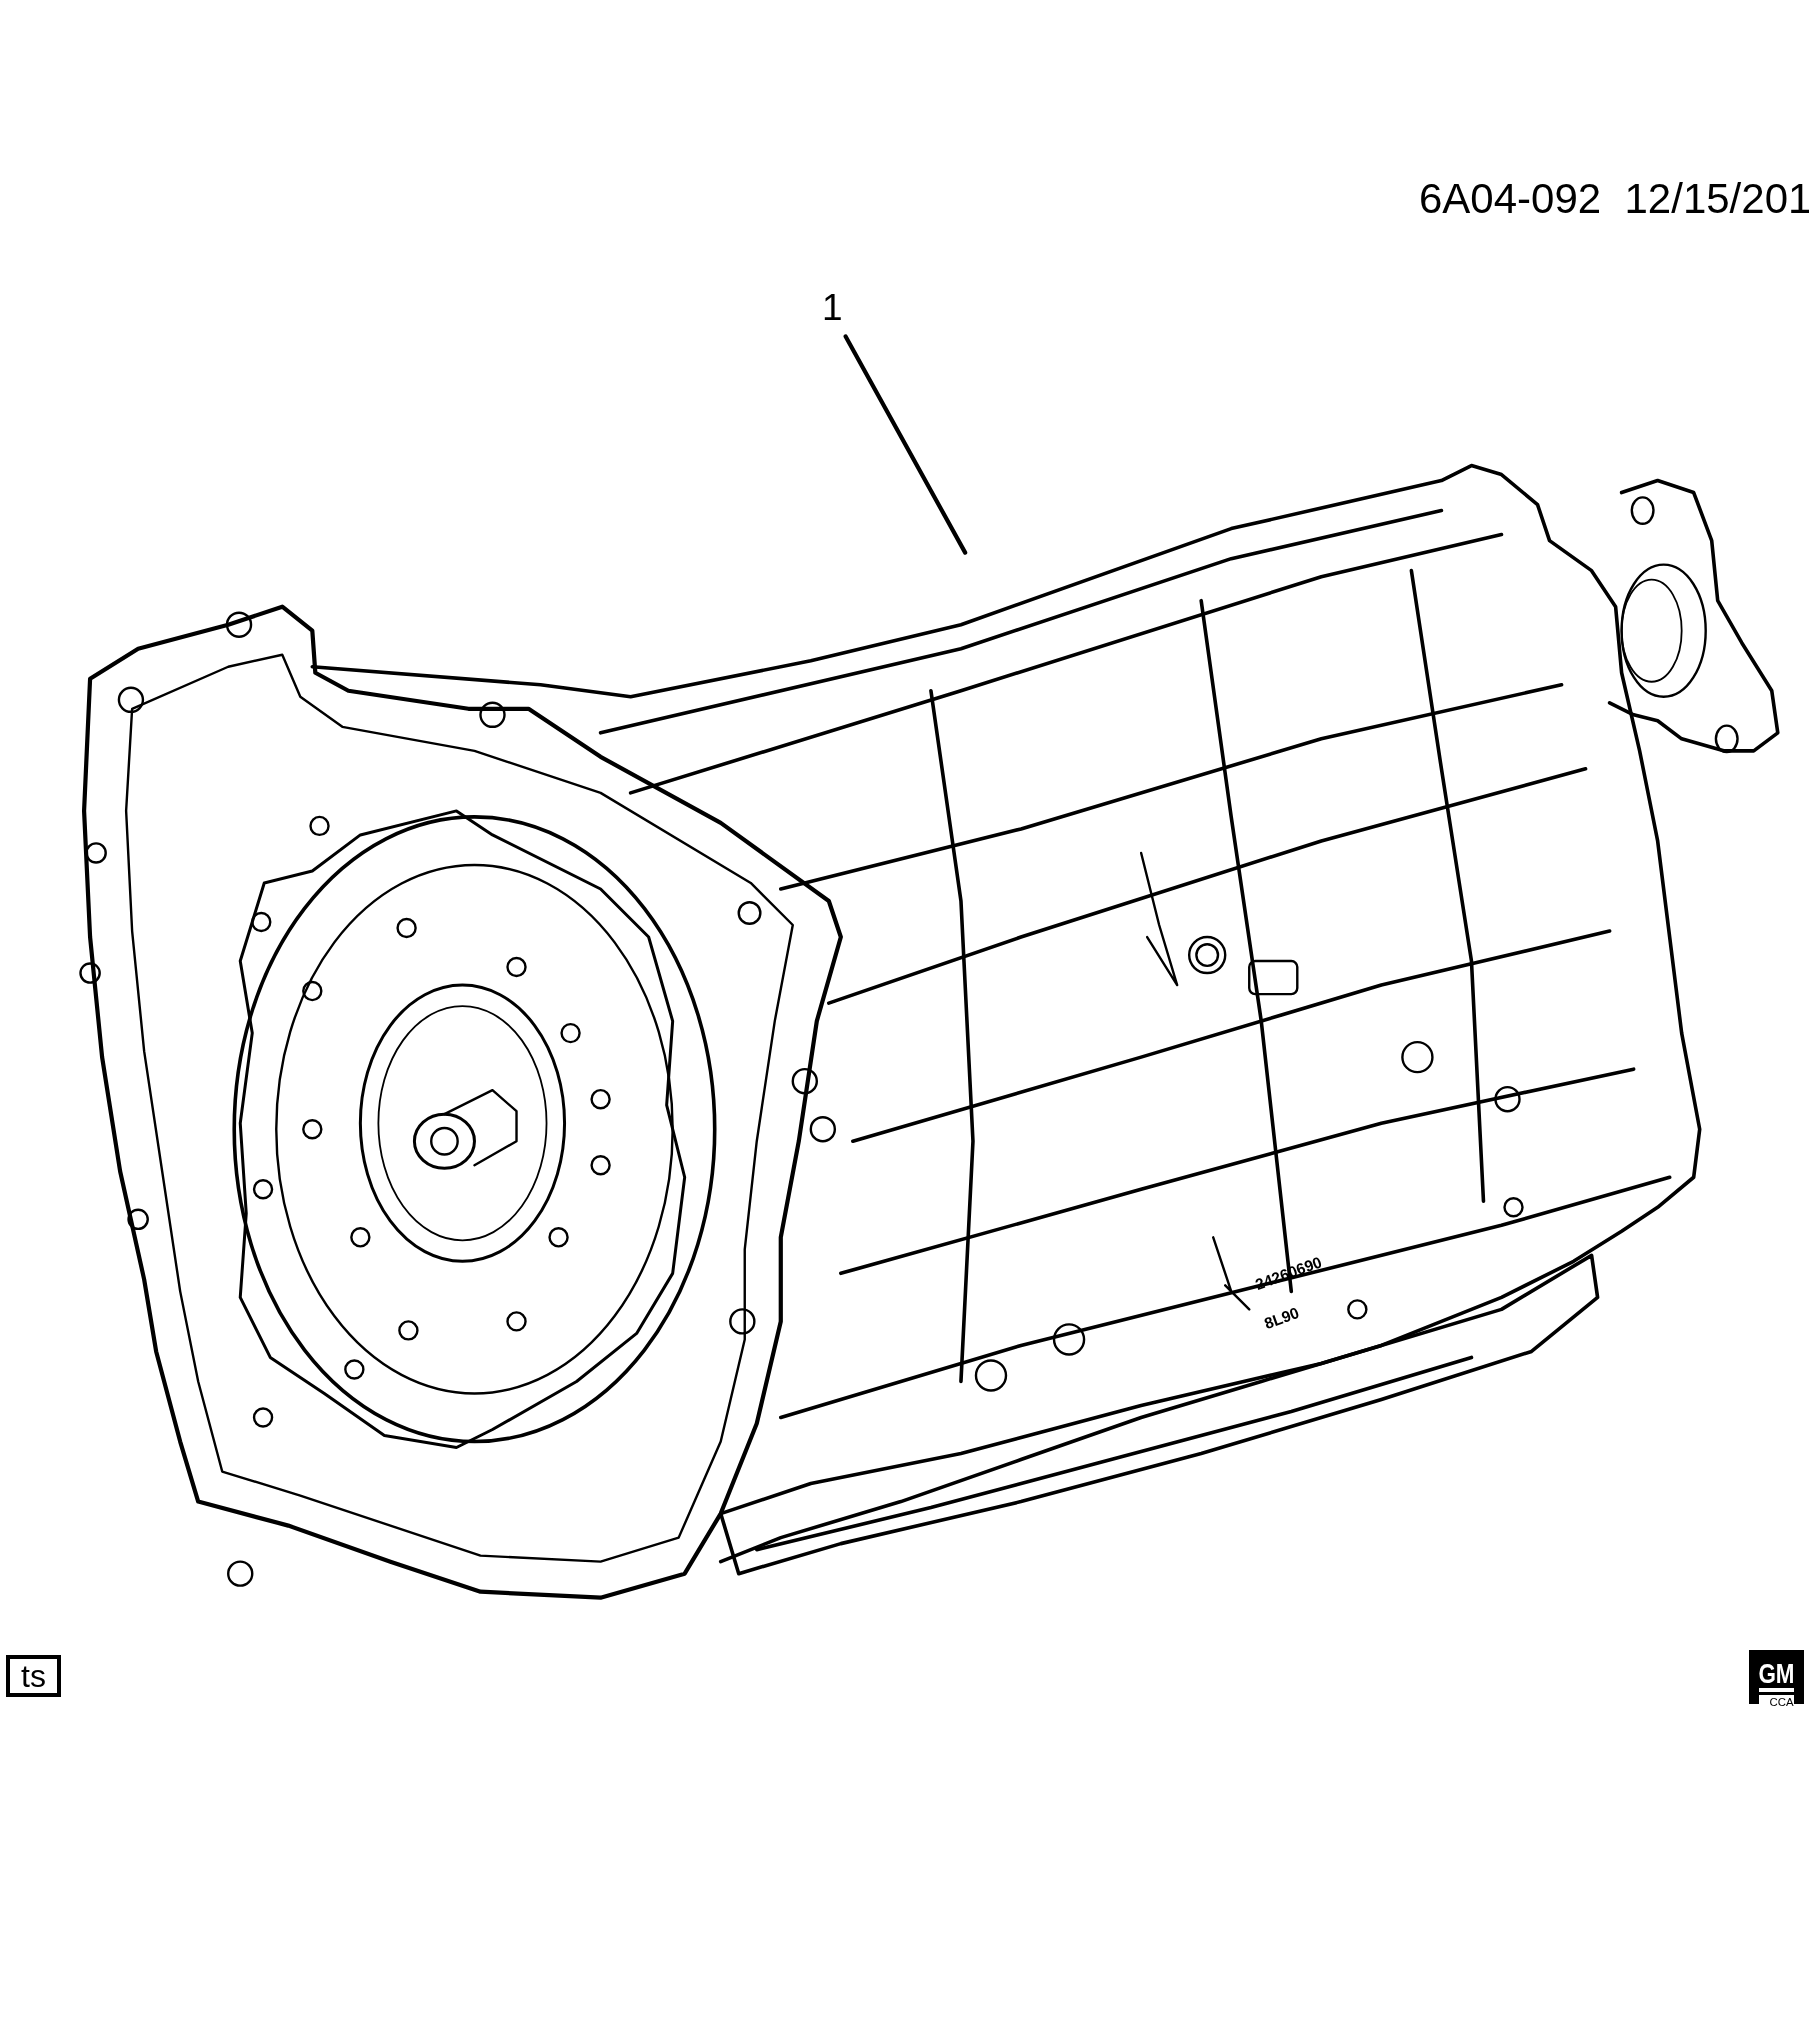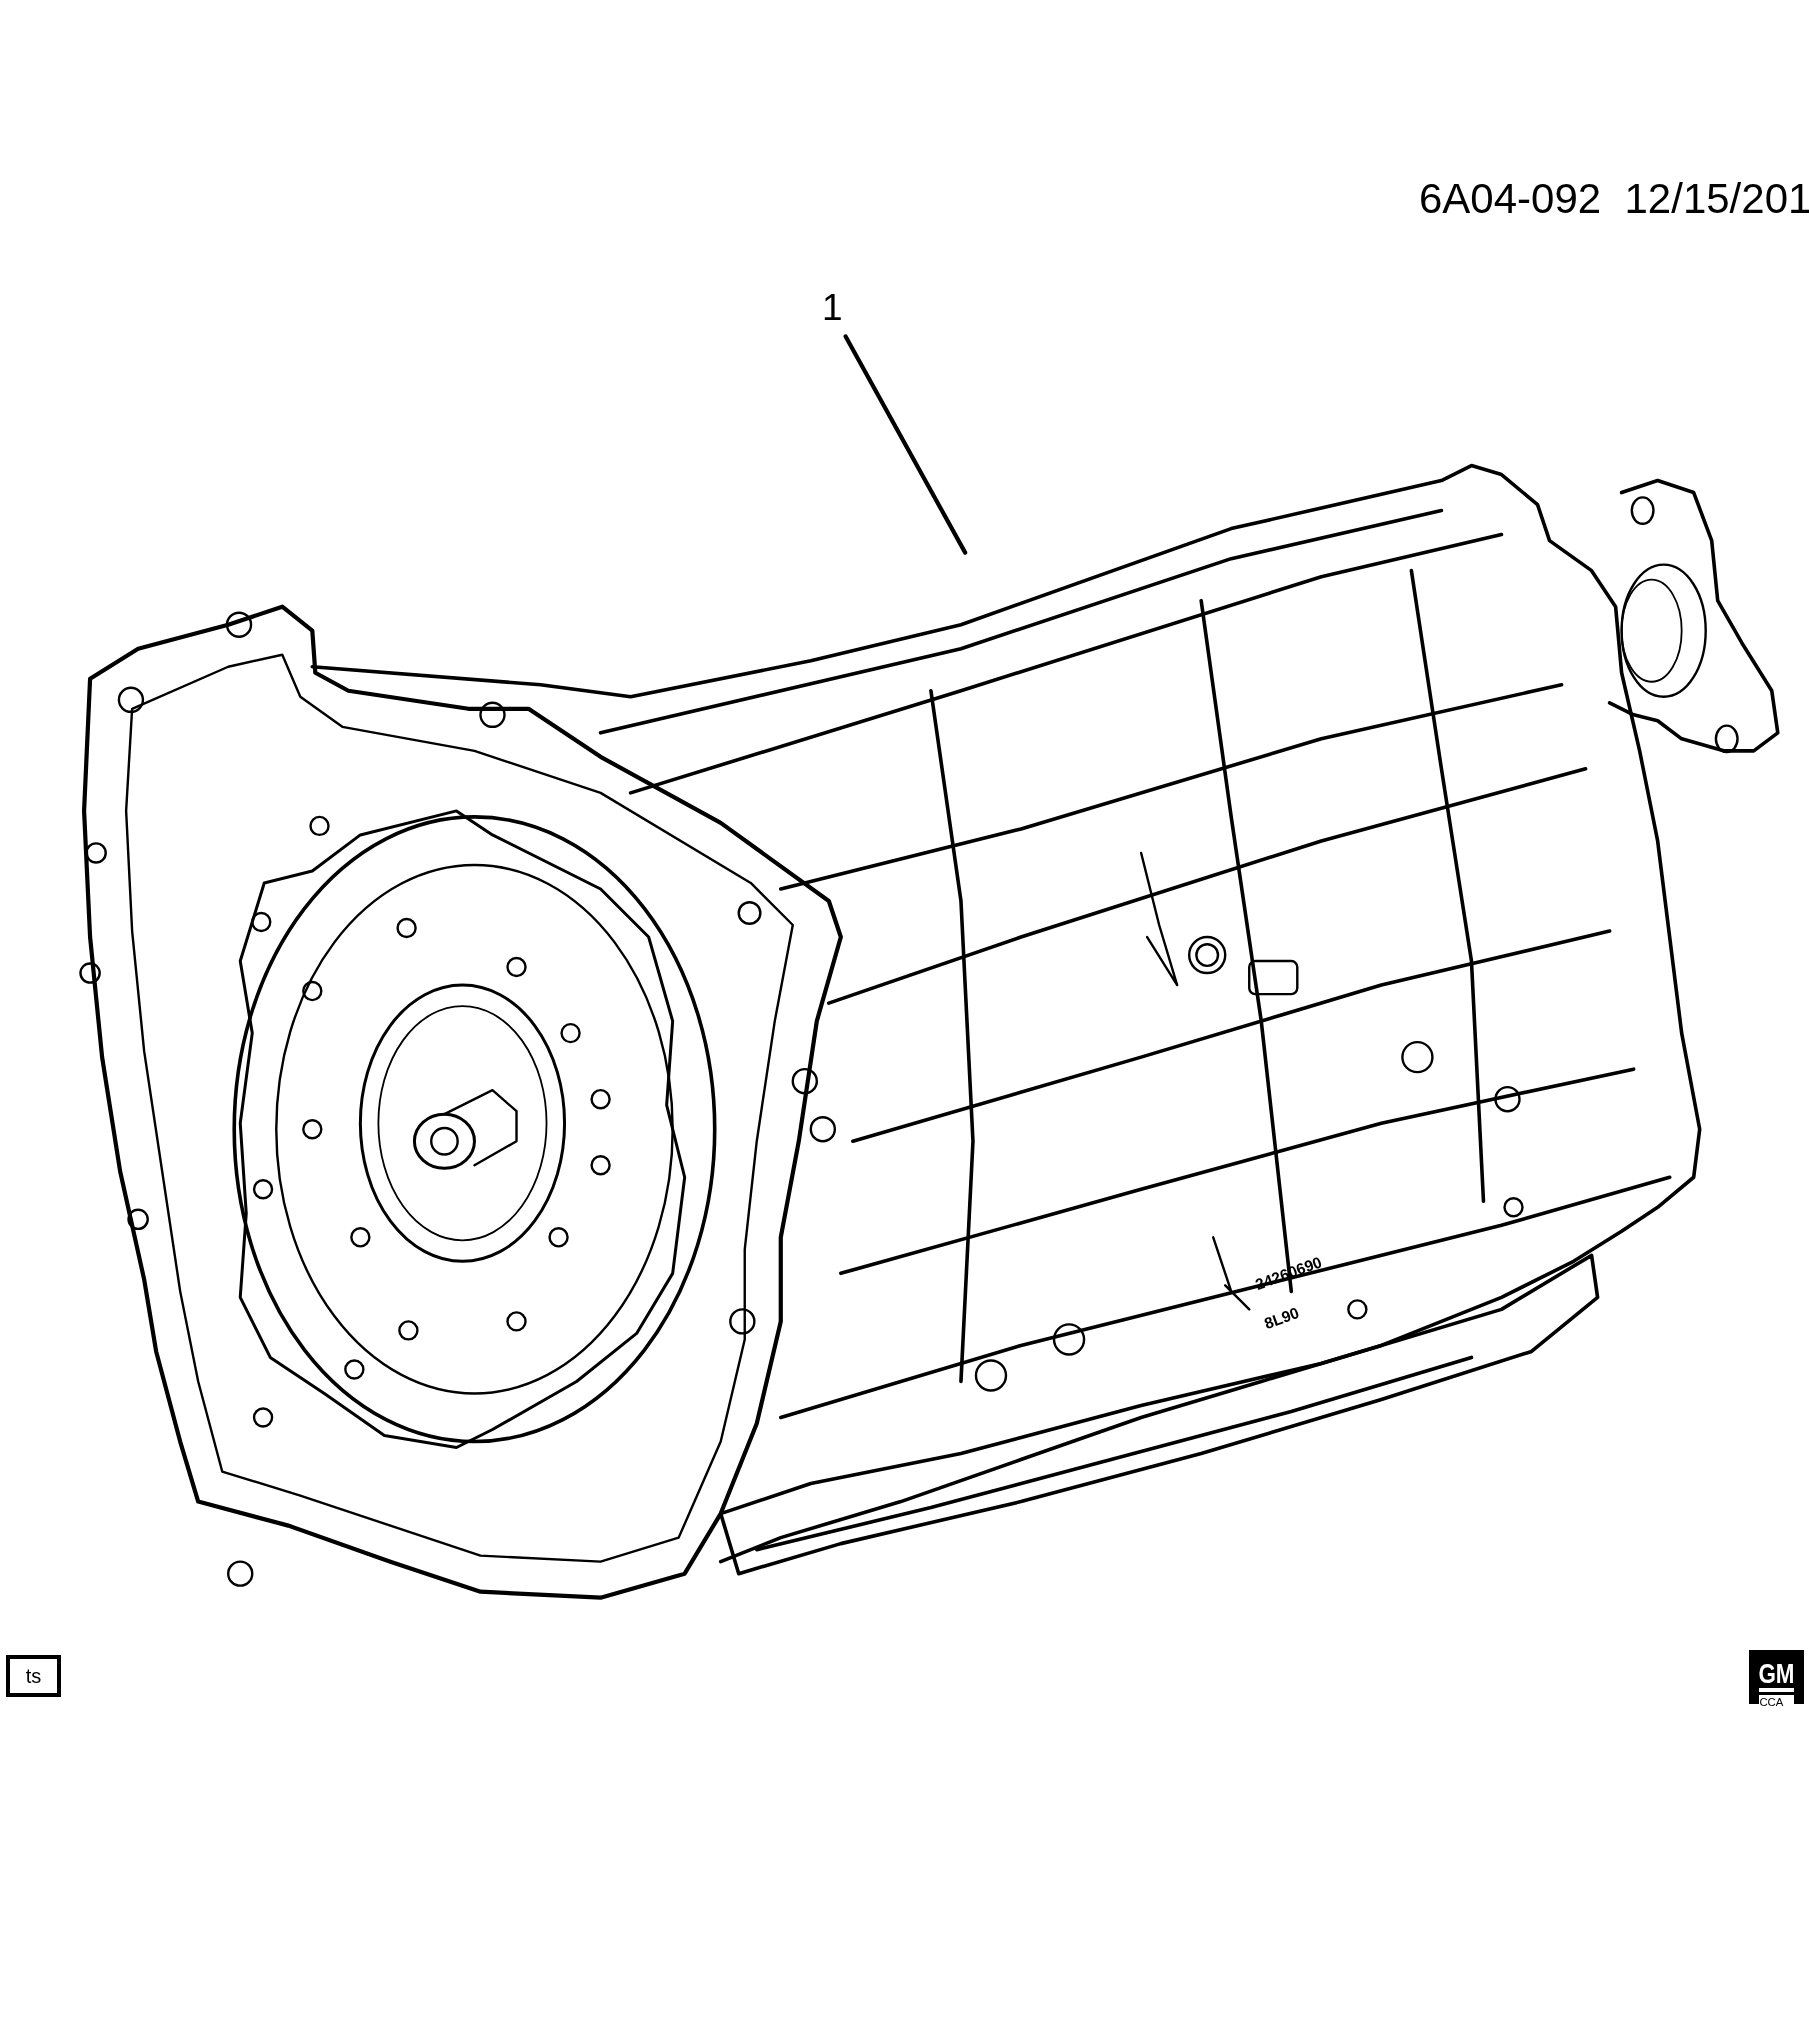--- a/index.html
+++ b/index.html
@@ -1,24 +1,24 @@
 <!DOCTYPE html>
 <html style="font-size:9.6px"><head>
 <meta charset="utf-8">
 <style>
   html, body { margin: 0; padding: 0; background: #ffffff; }
   body { width: 1809px; height: 2035px; position: relative; overflow: hidden; font-family: "Liberation Sans", sans-serif; color: #000; }
   .header-id { position: absolute; left: 1419px; top: 175px; font-size: 42px; letter-spacing: 0px; white-space: pre; }
   .callout { position: absolute; left: 822px; top: 287px; font-size: 37px; }
   .illustration { position: absolute; left: 0; top: 0; width: 1809px; height: 2035px; }
-  .ts-box { position: absolute; left: 6px; top: 1655px; width: 47px; height: 34px; border: 4.2px solid #000; display: flex; align-items: center; justify-content: center; font-size: 20px; }
+  .ts-box { position: absolute; left: 6px; top: 1655px; width: 47px; height: 34px; border: 4.2px solid #000; display: flex; align-items: center; justify-content: center; font-size: 32px; }
   .gm-logo { position: absolute; left: 1750px; top: 1651px; width: 53px; height: 52px; background: #000; box-sizing: border-box; border: 1.8px solid #000; outline: 1.8px solid #000; }
   .gm-logo .gm { position: absolute; left: 0; right: 0; top: 6px; text-align: center; color: #fff; font-family: "Liberation Sans Narrow", "Liberation Sans", sans-serif; font-weight: bold; font-size: 28px; transform: scaleX(0.8); }
   .gm-logo .bar { position: absolute; left: 8.4px; right: 8.4px; top: 36px; height: 3.6px; background: #fff; }
-  .gm-logo .cca { position: absolute; left: 8.4px; right: 8.4px; top: 43px; height: 14.4px; background: #fff; color: #000; font-size: 11.4px; text-align: left; line-height: 14.4px; }
+  .gm-logo .cca { position: absolute; left: 8.4px; right: 8.4px; top: 43px; height: 14.4px; background: #fff; color: #000; font-size: 11.4px; text-align: right; line-height: 14.4px; }
   .stamp { position: absolute; font-weight: bold; font-size: 15.6px; transform: rotate(-20deg); transform-origin: left top; }
 </style>
 </head>
 <body>
 
 <div class="header-id"><span>6A04-092</span>  <span>12/15/2014</span></div>
 
 <div class="callout">1</div>
 
 <svg class="illustration" viewBox="0 0 3012 3388" xmlns="http://www.w3.org/2000/svg" fill="none" stroke="#000" stroke-linejoin="round" stroke-linecap="round">

